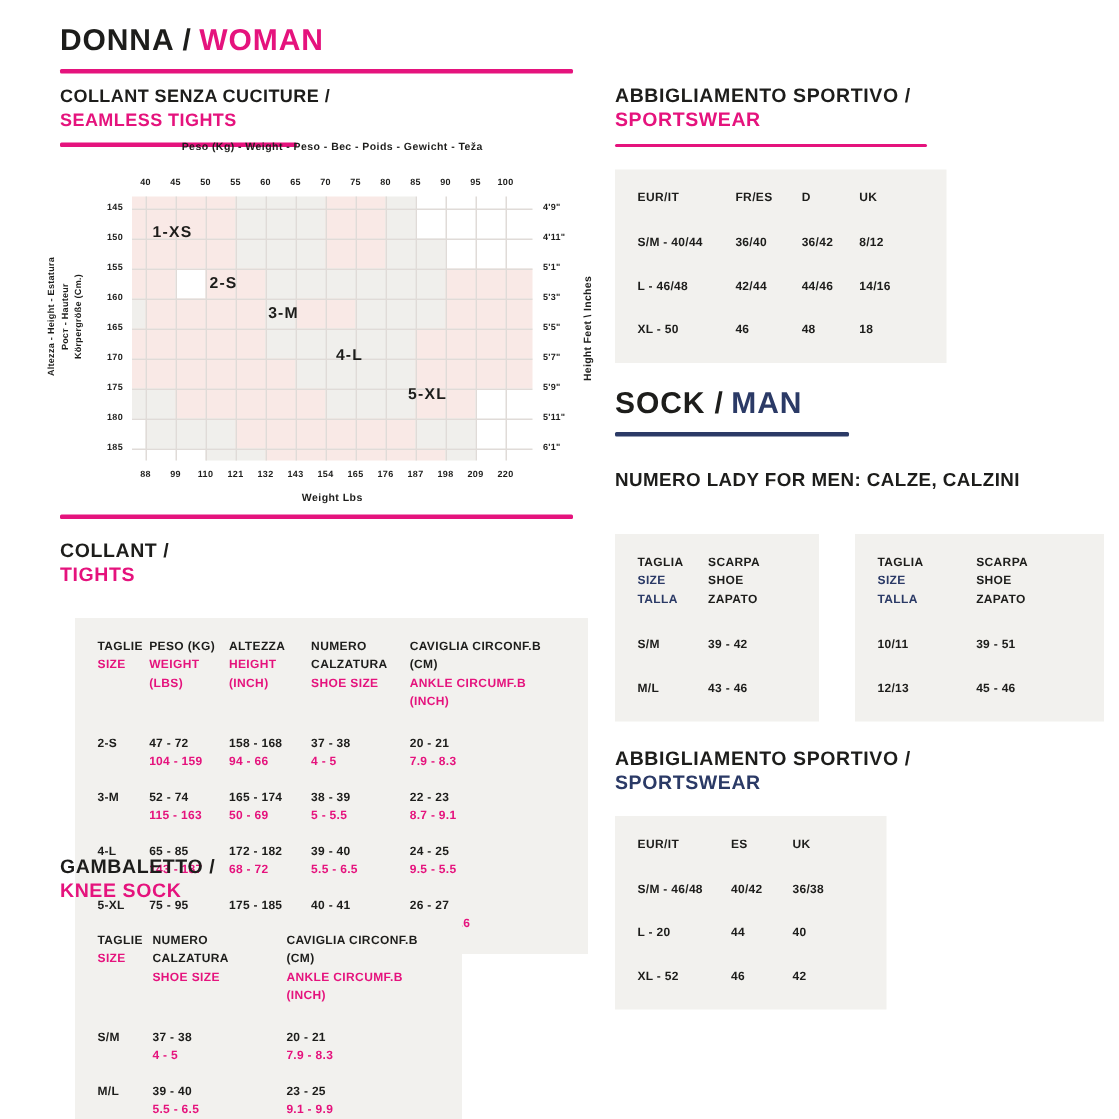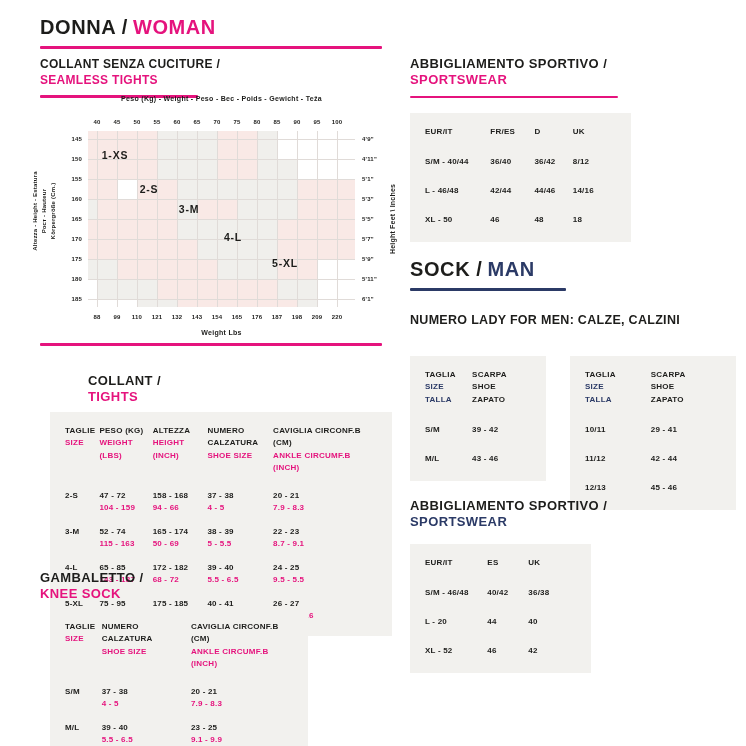--- a/index.html
+++ b/index.html
@@ -273,21 +273,21 @@
         <div>Рост - Hauteur</div>
         <div>Körpergröße (Cm.)</div>
       </div>
       <div class="rot" style="position: absolute; left: 353px; top: 126px; width: 110px; height: 10px; margin-left: -55px; margin-top: -5px; font-size: 7px;">Height Feet \ Inches</div>
     </div>
 
   <div class="blk" style="top:336px;width:342px;">
     <div class="rule thin"></div>
   </div>
 
-  <div class="blk" style="top:373px;margin-left:48px;">
+  <div class="blk" style="top:359px;">
     <div class="h-med">COLLANT /</div>
     <div class="h-med pink">TIGHTS</div>
   </div>
 
   <div class="blk size-table" style="top:412px;left:10px;width:342px;">
       <table>
         <colgroup>
           <col style="width: 11%;">
           <col style="width: 17%;">
           <col style="width: 17.5%;">
@@ -616,29 +616,21 @@
               <div>ZAPATO</div>
             </th>
           </tr>
         </thead>
         <tbody>
           <tr>
             <td>
               <div>10/11</div>
             </td>
             <td>
-              <div>29 - 41</div>
-            </td>
-          </tr>
-          <tr>
-            <td>
-              <div>11/12</div>
-            </td>
-            <td>
-              <div>42 - 44</div>
+              <div>39 - 51</div>
             </td>
           </tr>
           <tr>
             <td>
               <div>12/13</div>
             </td>
             <td>
               <div>45 - 46</div>
             </td>
           </tr>

